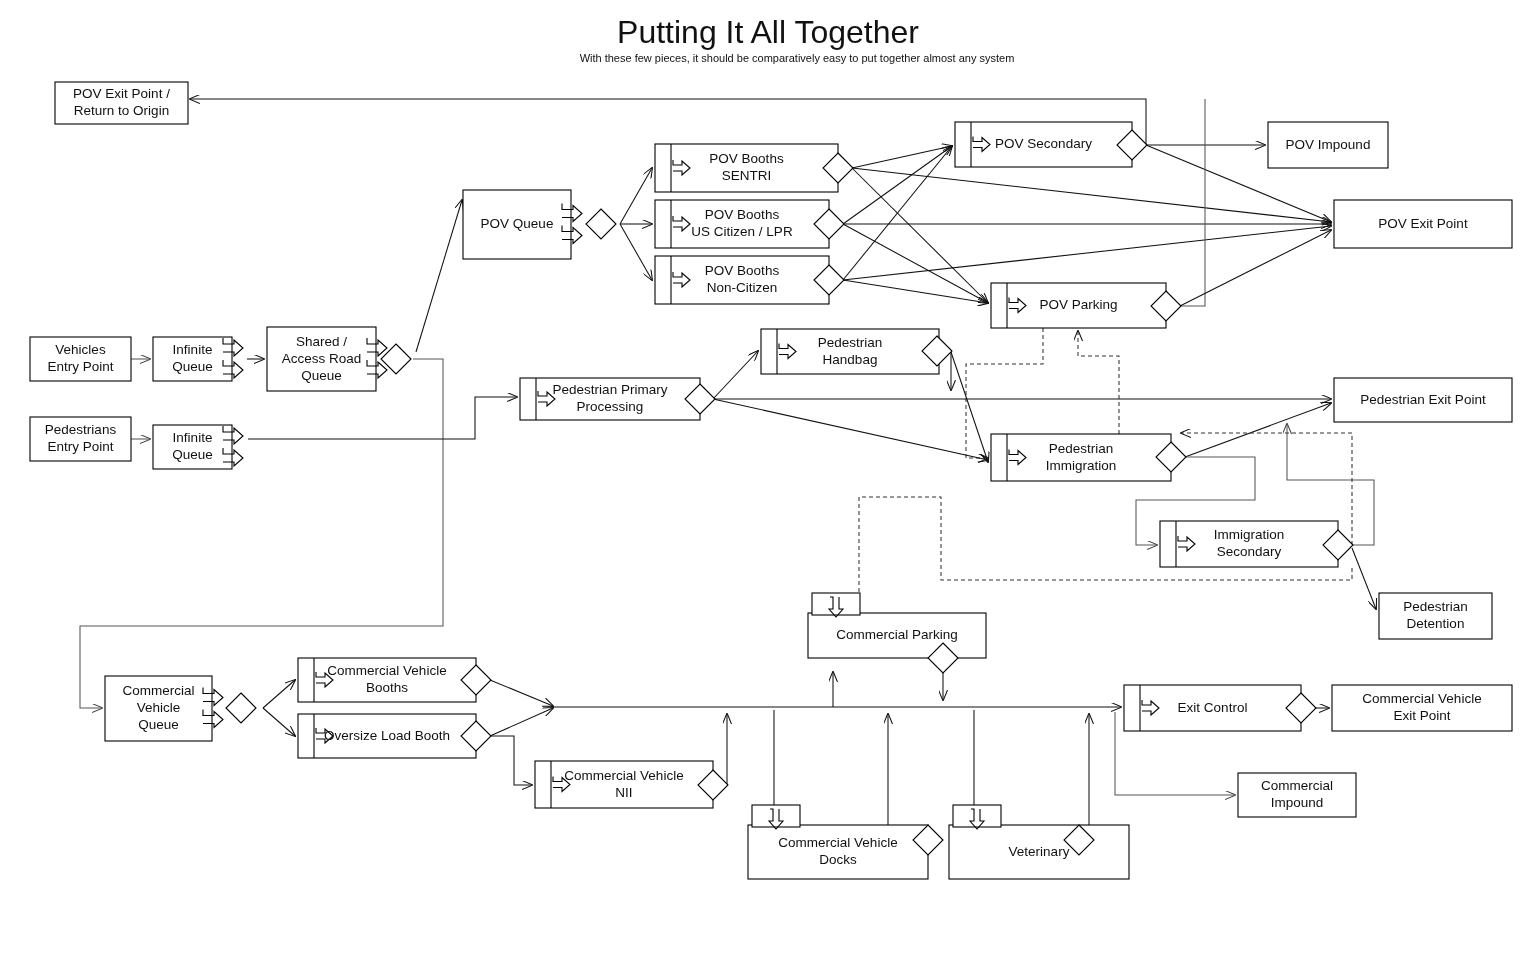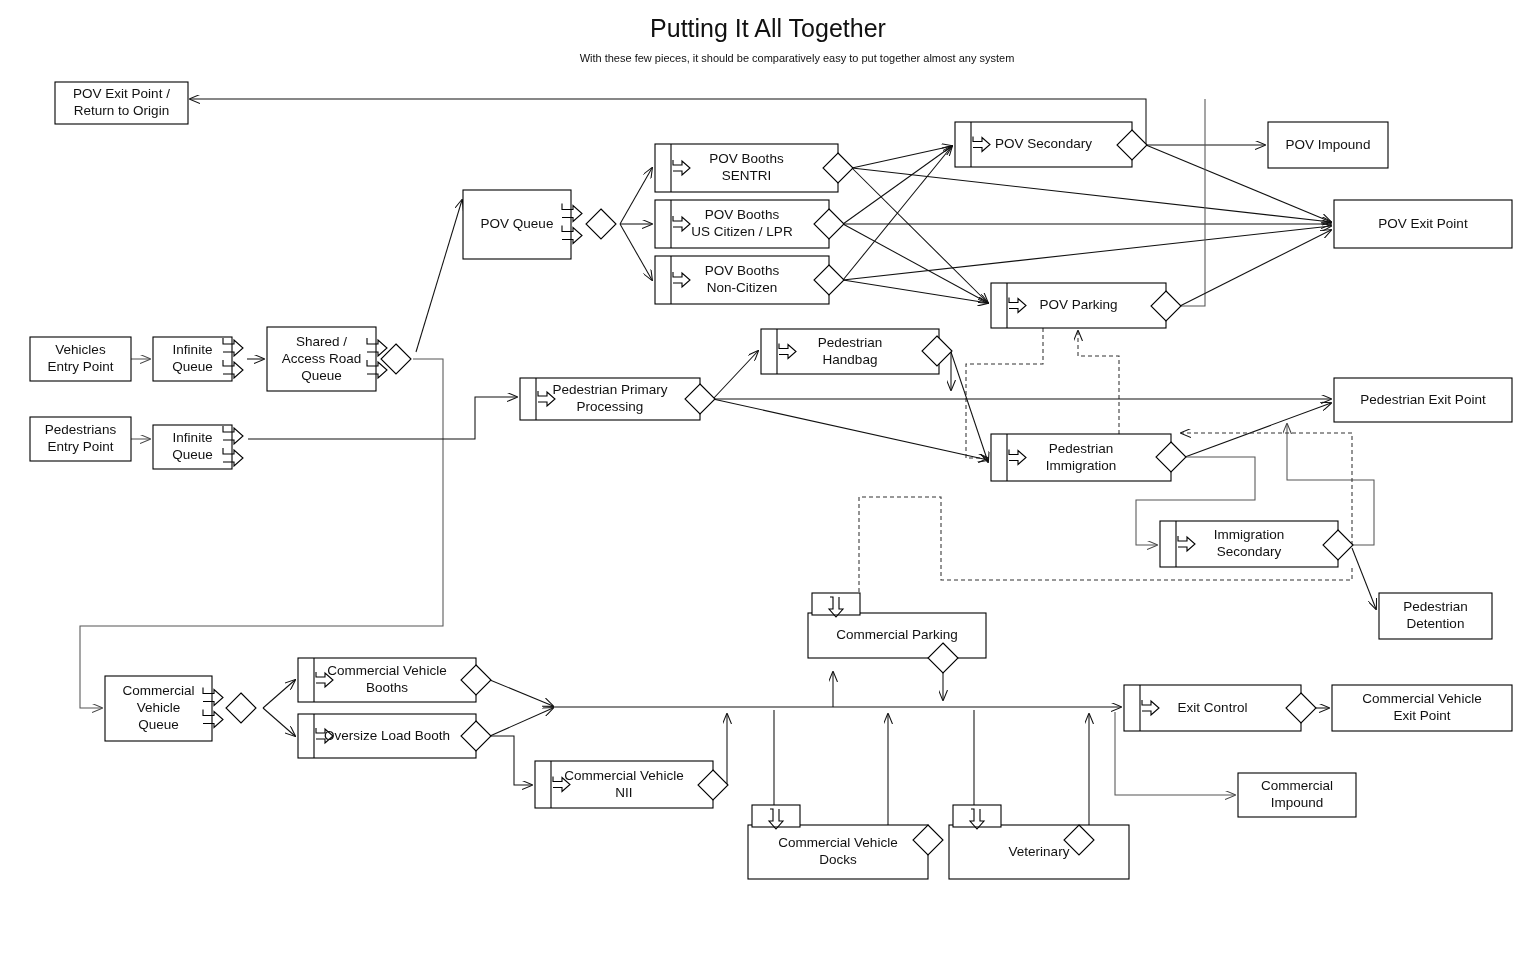--- a/index.html
+++ b/index.html
@@ -1,20 +1,20 @@
 <!DOCTYPE html>
 <html><head>
 <meta charset="utf-8">
 <style>
   html,body{margin:0;padding:0;background:#ffffff;}
   body{width:1536px;height:960px;font-family:"Liberation Sans",sans-serif;color:#000;}
   #stage{position:relative;width:1536px;height:960px;overflow:hidden;}
   svg#canvas{position:absolute;left:0;top:0;width:1536px;height:960px;}
   .hdr{position:absolute;width:100%;text-align:center;}
-  #title{top:14px;font-size:25px;color:#111;}
+  #title{top:14px;font-size:32px;color:#111;}
   #subtitle{top:52px;font-size:11px;color:#111;padding-left:29px;}
   .nodeLabel{font-family:"Liberation Sans",sans-serif;fill:#111;font-size:13.5px;text-anchor:middle;dominant-baseline:middle;}
   .boxRect{fill:#ffffff;stroke:#000000;stroke-width:1.1;}
   .divider{stroke:#000000;stroke-width:1.1;}
   .glyph{fill:none;stroke:#000000;stroke-width:1.1;stroke-linejoin:miter;}
   .diamond{fill:#ffffff;stroke:#000000;stroke-width:1.1;}
   .edge{fill:none;stroke:#111111;stroke-width:1.05;}
   .edge.dash{stroke-dasharray:4 3;stroke:#333;}
   .edge.grey{stroke:#555;}
 </style>

